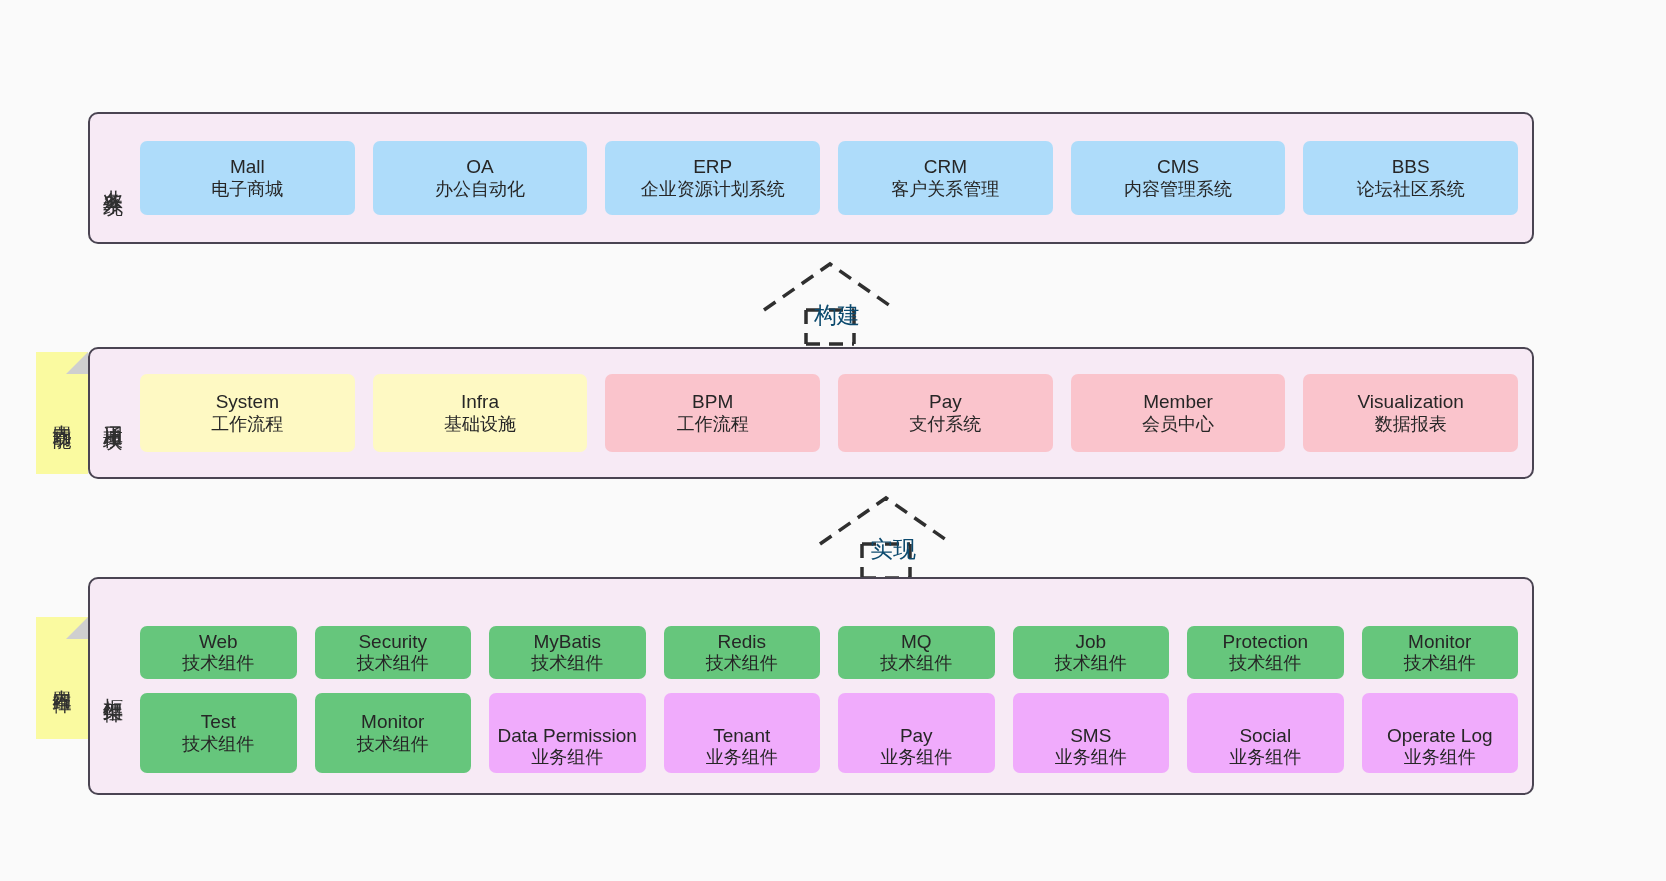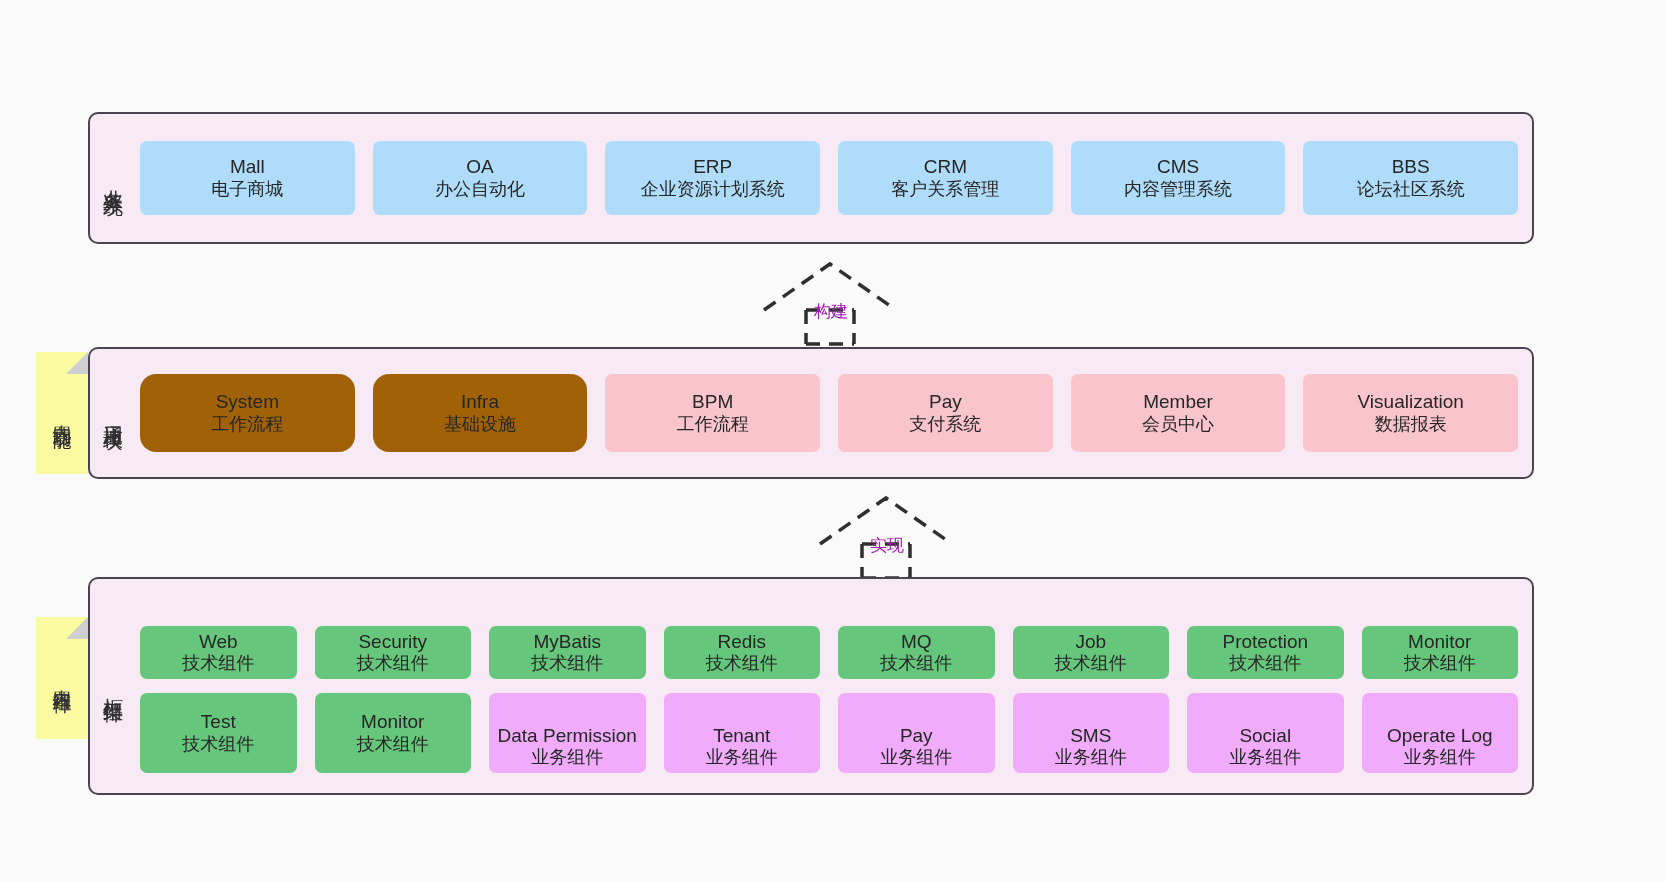--- a/index.html
+++ b/index.html
@@ -58,21 +58,21 @@
     text-align: center;
     color: #262626;
     line-height: 1.22;
     padding: 4px 6px;
     user-select: none;
   }
   .card .t  { font-size: 19px; }
   .card .s  { font-size: 18px; }
 
   .blue        { background: #AEDCFA; }
-  .red         { background: #a16207; border-radius: 16px; }
+  .red         { background: #fef9c3; }
   .pink        { background: #FAC4CC; }
   .green       { background: #66C67C; }
   .green-light { background: #f0abfc; justify-content: flex-end; }
 
   
   .note {
     position: absolute;
     width: 52px;
     background: #FAFAA0;
     color: #2F2F2F;
@@ -93,22 +93,22 @@
     border-width: 0 0 22px 22px;
     border-style: solid;
     border-color: transparent transparent #CFCFCF transparent;
   }
 
   
   .conn { position: absolute; }
   .conn svg { display: block; overflow: visible; }
   .conn-label {
     position: absolute;
-    font-size: 17px;
-    color: #a21caf;
+    font-size: 23px;
+    color: #0c4a6e;
     background: transparent;
     white-space: nowrap;
     user-select: none;
   }
 </style>
 </head>
 <body>
 
 <div id="root">
 

